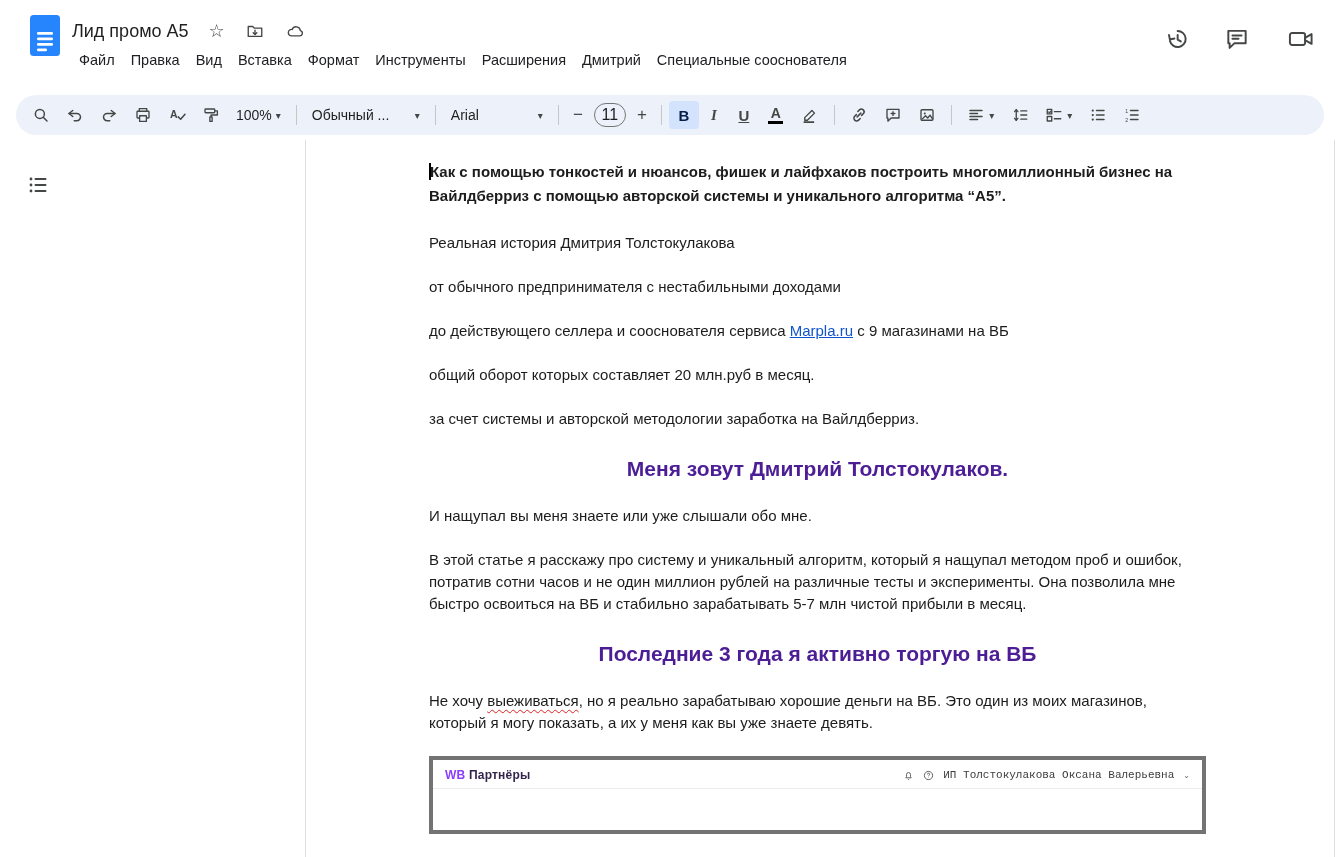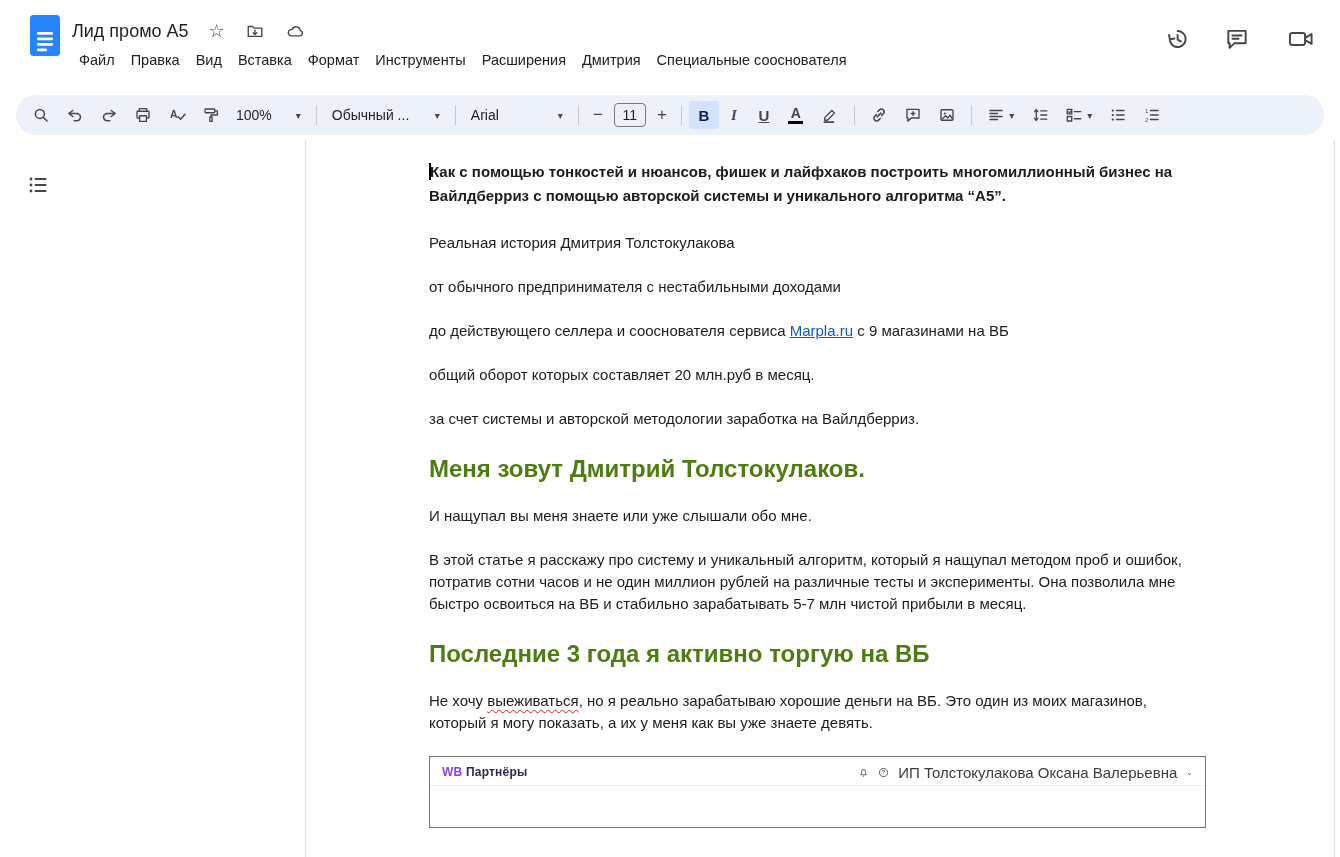--- a/index.html
+++ b/index.html
@@ -24,55 +24,55 @@
     background:#edf2fa;border-radius:20px;display:flex;align-items:center;
     padding:0 8px;box-sizing:border-box;overflow:hidden;white-space:nowrap;
   }
   .tb{min-width:34px;height:28px;display:flex;align-items:center;justify-content:center;
       border-radius:4px;cursor:pointer;flex:0 0 auto;}
   .tb.letter{font-size:15px;min-width:30px;color:#444746;font-weight:700;}
   .tb.italic-l{font-style:italic;font-family:"Liberation Serif",serif;font-weight:700;}
   .tb.underline-l{text-decoration:underline;}
   .tb.active{background:#d3e3fd;color:#041e49;}
   .sep{width:1px;height:20px;background:#c4c7c5;margin:0 7px;flex:0 0 auto;}
-  .tb-text{display:flex;align-items:center;gap:24px;padding:0 8px;height:28px;border-radius:4px;
+  .tb-text{display:flex;align-items:center;gap:4px;padding:0 8px;height:28px;border-radius:4px;
            font-size:14px;color:#1f1f1f;cursor:pointer;flex:0 0 auto;text-align:center;}
   .chev{font-size:10px;color:#444746;}
   .style-ctl{min-width:108px;justify-content:space-between;}
   .font-ctl{min-width:92px;justify-content:space-between;}
-  .size-box{width:30px;height:22px;border:1px solid #747775;border-radius:4px;display:flex;
-            align-items:center;justify-content:center;font-size:14px;color:#1f1f1f;margin:0 4px;
+  .size-box{width:30px;height:22px;border:1px solid #747775;border-radius:12px;display:flex;
+            align-items:center;justify-content:center;font-size:16px;color:#1f1f1f;margin:0 4px;
             background:#edf2fa;cursor:text;flex:0 0 auto;}
   .pm{min-width:24px;font-size:17px;color:#444746;font-weight:400;}
   .acolor{display:flex;flex-direction:column;align-items:center;line-height:14px;}
   .acolor .bar{width:15px;height:3.5px;background:#000;margin-top:1px;}
   
   .canvas{position:absolute;left:0;top:135px;width:1340px;height:744px;background:#fff;overflow:hidden;}
   .outline-btn{position:absolute;left:26px;top:38px;width:28px;height:28px;cursor:pointer;}
   .page{
     position:absolute;left:305px;top:5px;width:1030px;box-sizing:border-box;
     min-height:760px;background:#fff;border-left:1px solid #dcdee1;border-right:1px solid #dcdee1;
     padding:20px 128px 0 123px;cursor:text;
   }
   .para{font-size:15px;line-height:22px;color:#1c1c1c;margin:0 0 22px 0;}
   .para.intro-bold{font-weight:700;line-height:24px;margin-bottom:24px;}
-  .para.heading{font-size:24px;font-weight:700;line-height:25px;margin:26px 0 24px 0;color:#4d7c0f;}
+  .para.heading{font-size:21px;font-weight:700;line-height:25px;margin:26px 0 24px 0;color:#4c1d95;text-align:center;}
   .caret{display:inline-block;width:2px;height:17px;background:#000;vertical-align:-3px;margin-right:-1px;}
   .link{color:#1155cc;text-decoration:underline;cursor:pointer;}
   .misspell{text-decoration:underline;text-decoration-style:wavy;text-decoration-color:#e02020;
             text-decoration-thickness:1px;text-underline-offset:3px;}
   
-  .embed{margin-top:10px;border:1px solid #737373;background:#fff;height:70px;overflow:hidden;}
+  .embed{margin-top:10px;border:4px solid #737373;background:#fff;height:70px;overflow:hidden;}
   .embed-bar{display:flex;align-items:center;justify-content:space-between;height:26px;
              padding:2px 12px 0 12px;border-bottom:1px solid #ececec;}
   .wb-brand{font-size:12px;font-weight:700;letter-spacing:.2px;}
   .wb-brand .wb{color:#8a3ffc;}
   .wb-brand .wb-rest{color:#33254d;}
   .embed-right{display:flex;align-items:center;gap:9px;}
-  .embed-account{font-size:15px;color:#3c3c3c;}
+  .embed-account{font-size:11px;color:#3c3c3c;font-family:Liberation Mono, monospace;}
   .embed-chev{font-size:8px;color:#666;}
 </style>
 </head>
 <body>
 
 <div class="header">
 
   <div class="docs-logo">
     <svg width="30" height="41" viewBox="0 0 30 41">
       <rect x="0" y="0" width="30" height="41" rx="3.5" fill="#2684fc"></rect>
@@ -101,21 +101,21 @@
   </div>
 
   <div class="menu-bar">
       <div class="menu-item">Файл</div>
       <div class="menu-item">Правка</div>
       <div class="menu-item">Вид</div>
       <div class="menu-item">Вставка</div>
       <div class="menu-item">Формат</div>
       <div class="menu-item">Инструменты</div>
       <div class="menu-item">Расширения</div>
-      <div class="menu-item">Дмитрия</div>
+      <div class="menu-item">Дмитрий</div>
       <div class="menu-item">Специальные сооснователя</div>
     </div>
 
   <div class="header-right">
     <span class="hicon">
       <svg width="26" height="26" viewBox="0 0 24 24" fill="none" stroke="#444746" stroke-width="1.8" stroke-linecap="round" stroke-linejoin="round">
         <path d="M12.6 4.6 a7.4 7.4 0 1 1 -7.2 9.1"></path>
         <path d="M4.6 8.2 5.4 12.4 9.6 11.6"></path>
         <path d="M12.6 8.3 v4.2 l2.9 1.7"></path>
       </svg>

